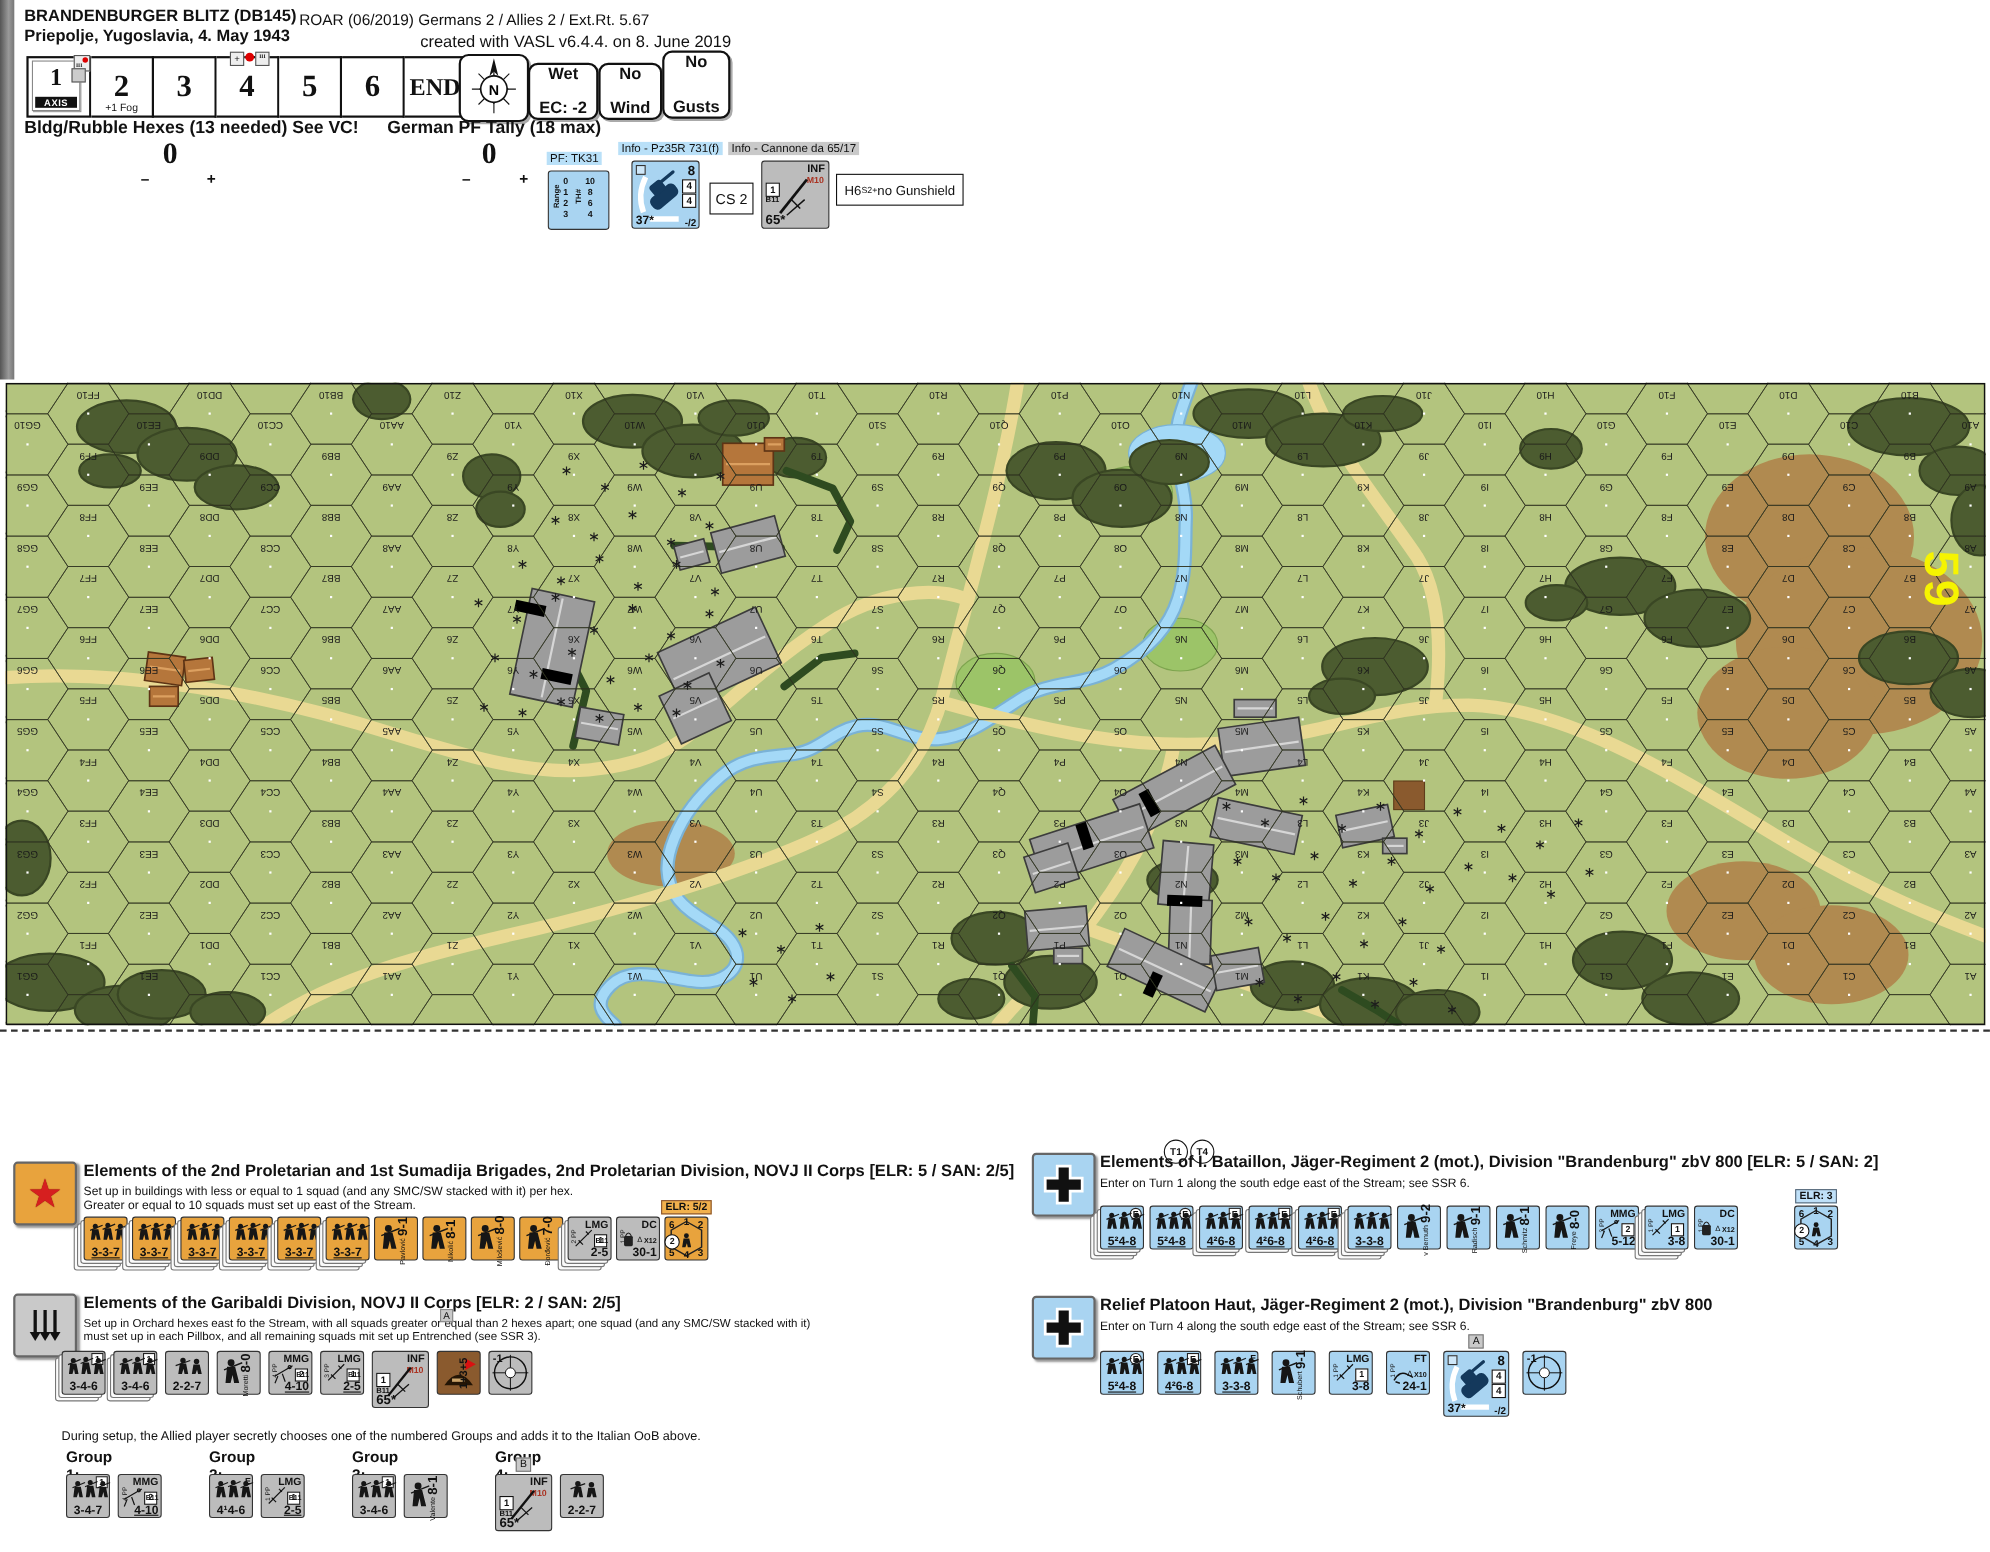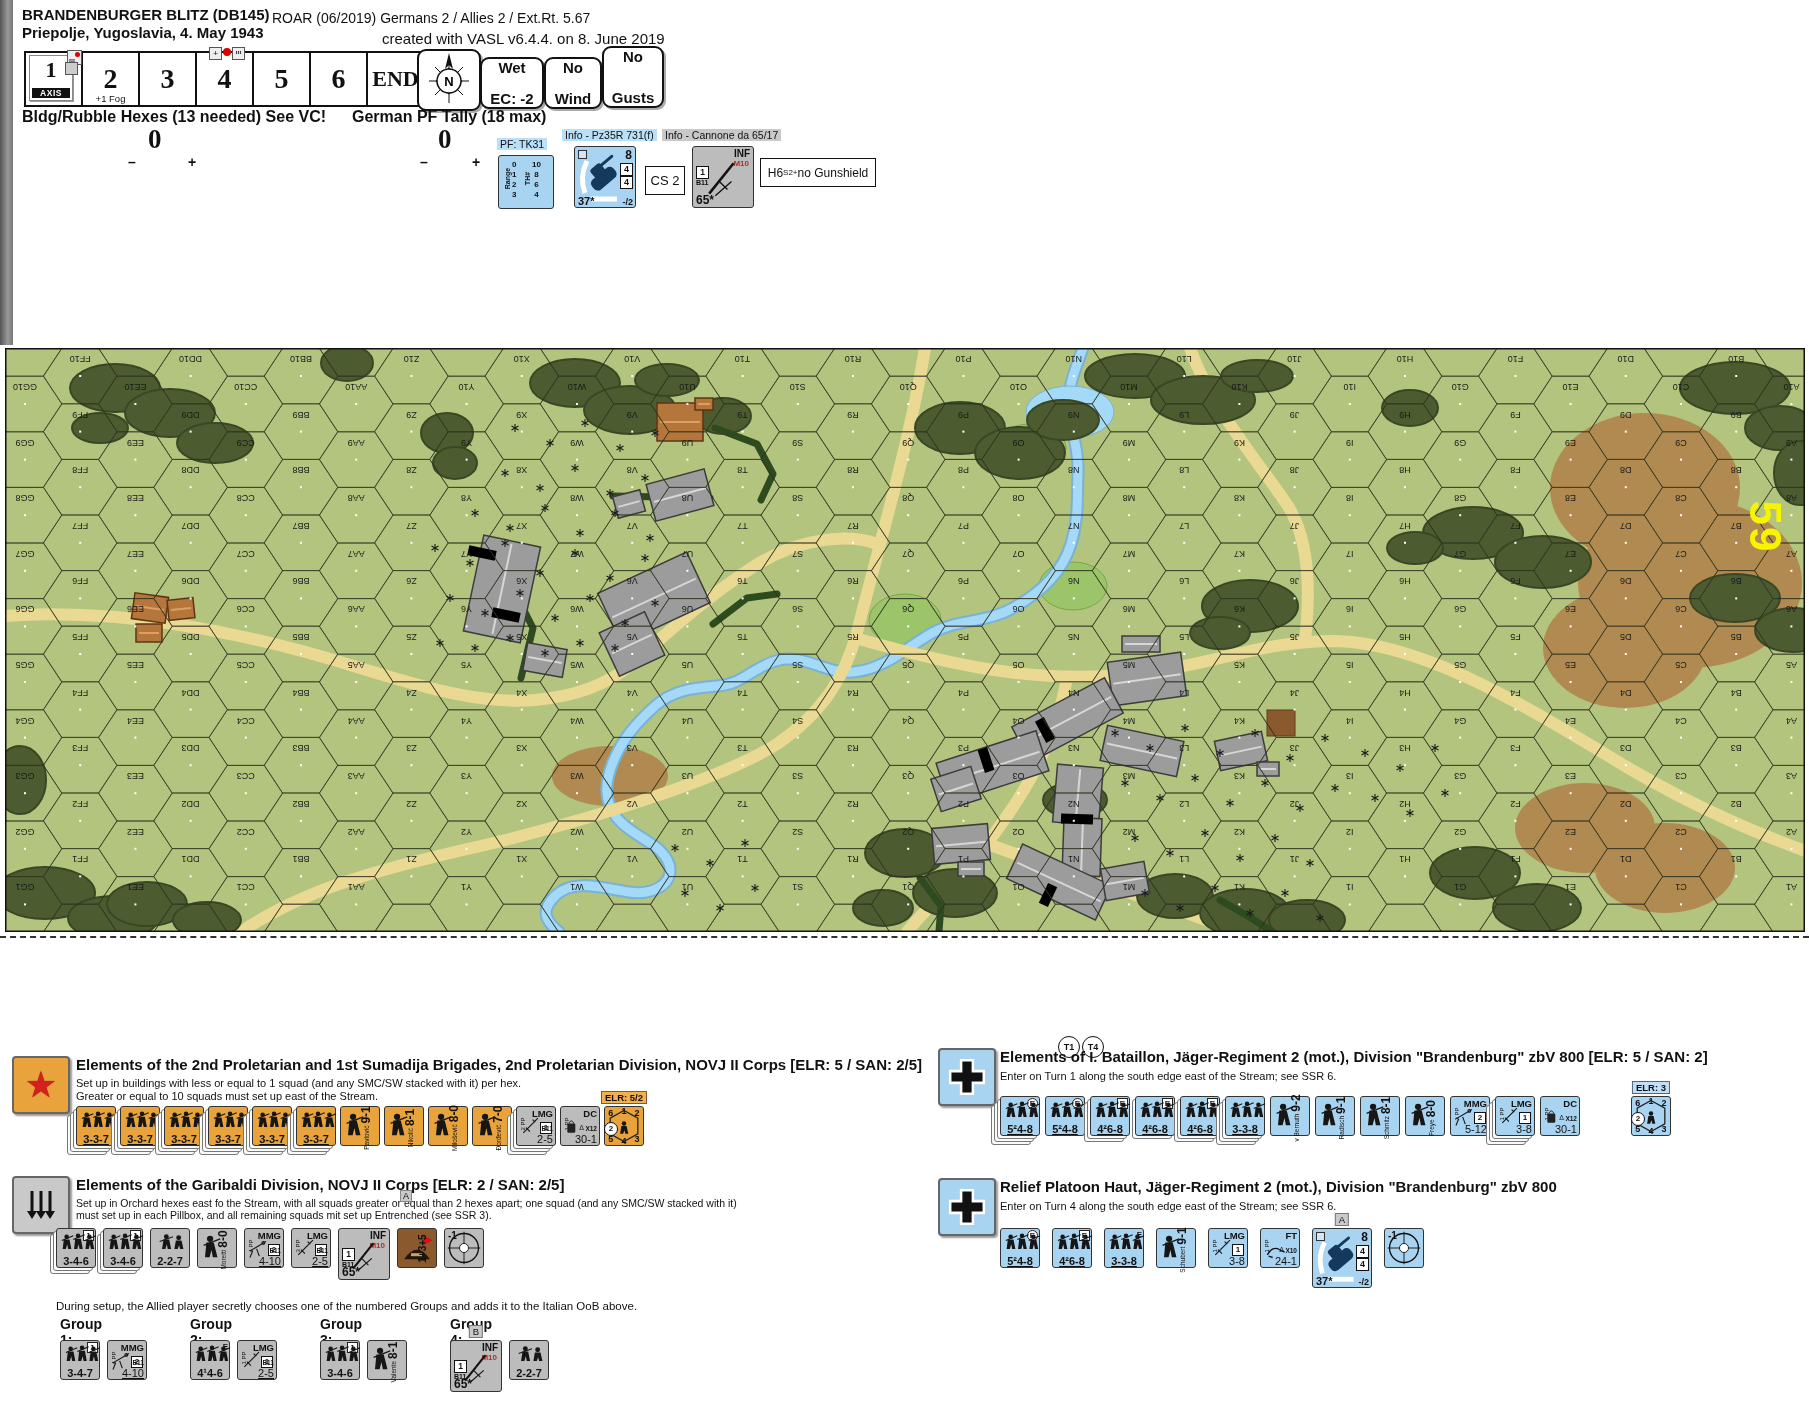--- a/index.html
+++ b/index.html
@@ -43,21 +43,21 @@
   .ul{text-decoration:underline}
   .figs{position:absolute;top:3px;left:3px;right:3px;height:55%}
   .bdg{position:absolute;top:1px;right:1px;font-size:8px;font-weight:bold;line-height:9px;text-align:center}
   .bdg.circ{width:9px;height:9px;border:1px solid #222;border-radius:50%;background:#fff}
   .bdg.box{width:9px;height:9px;border:1px solid #222;background:#fff}
   .lfig{position:absolute;left:1px;top:3px;width:24px;height:34px}
   .lrot{position:absolute;right:-9px;top:13px;width:44px;height:16px;transform:rotate(-90deg);
         display:flex;align-items:center;justify-content:center;gap:2px;white-space:nowrap}
   .ln{font-size:6.5px}.lr{font-size:12px;font-weight:bold}
   .swlab{position:absolute;top:1px;right:2px;font-size:9.5px;font-weight:bold}
-  .swv{position:absolute;bottom:0;right:2px;font-size:11px;font-weight:normal}
+  .swv{position:absolute;bottom:0;right:2px;font-size:11px;font-weight:bold}
   .swbox{position:absolute;right:3px;top:15px;width:10px;height:10px;border:1px solid #111;background:#fff;
          font-size:8px;font-weight:bold;text-align:center;line-height:10px}
   .swsm{position:absolute;right:2px;bottom:13px;font-size:6.5px;font-weight:bold}
   .swtri{position:absolute;right:15px;bottom:14px;font-size:7px}
   .pp{position:absolute;left:-4px;top:14px;font-size:6px;transform:rotate(-90deg);width:20px;text-align:center}
   .swg{position:absolute;left:1px;top:4px;width:70%;height:80%}
   .glab{position:absolute;top:1px;right:3px;font-size:10px;font-weight:bold}
   .gm{position:absolute;top:12px;right:4px;font-size:8px;font-weight:bold;color:#a32}
   .gbox{position:absolute;left:3px;top:19px;width:11px;height:11px;border:1px solid #111;background:#fff;
         font-size:8.5px;font-weight:bold;text-align:center;line-height:11px}

